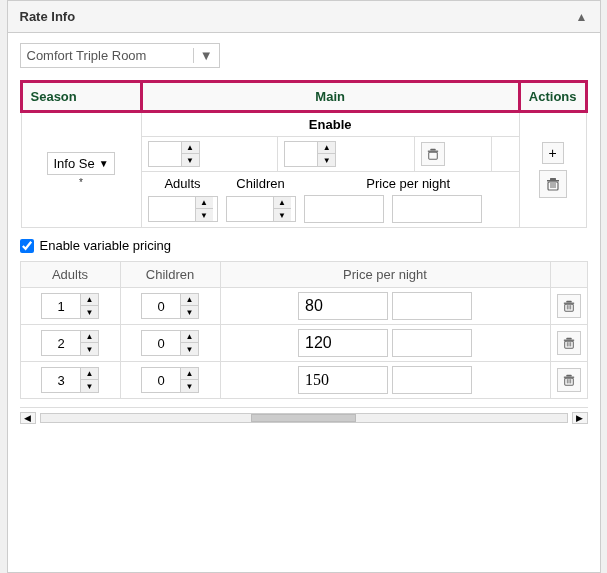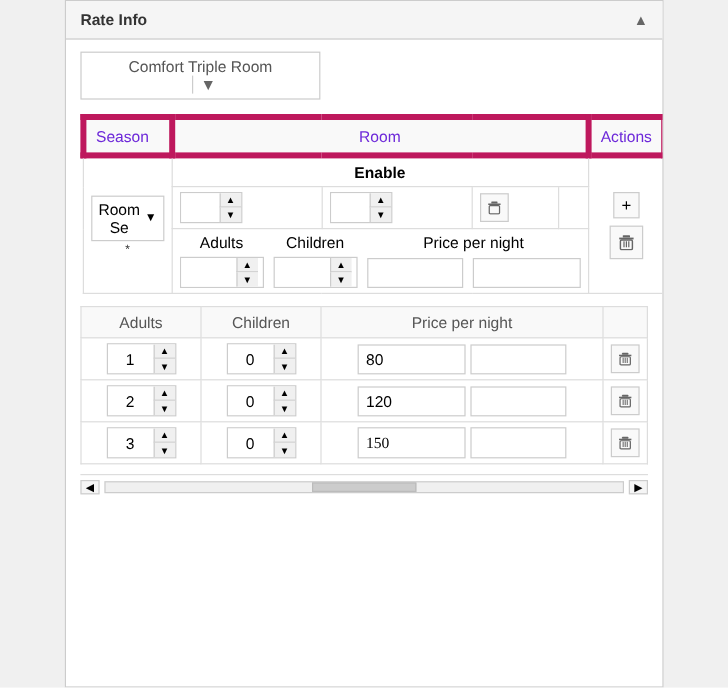--- a/index.html
+++ b/index.html
@@ -1,41 +1,41 @@
 <!DOCTYPE html>
 <html><head>
   <meta charset="utf-8">
   <style>
     * { box-sizing: border-box; margin: 0; padding: 0; font-family: Arial, sans-serif; font-size: 13px; }
     body { background: #f0f0f0; display: flex; justify-content: center; align-items: center; width: 607px; height: 573px; overflow: hidden; }
-    .panel { background: #fff; border: 1px solid #ccc; width: 499px; height: 573px; display: flex; flex-direction: column; }
+    .panel { background: #fff; border: 1px solid #ccc; width: 594px; height: 573px; display: flex; flex-direction: column; }
     .panel-header { background: #f5f5f5; border-bottom: 1px solid #ccc; padding: 8px 12px; display: flex; justify-content: space-between; align-items: center; }
     .panel-header-title { font-weight: bold; font-size: 13px; color: #333; }
     .panel-header-icon { color: #666; font-size: 12px; }
     .panel-body { padding: 10px 12px; flex: 1; overflow-y: auto; overflow-x: hidden; }
     .room-select-row { margin-bottom: 12px; }
-    .room-select { border: 1px solid #ccc; background: #fff; padding: 4px 6px; width: 200px; display: inline-flex; align-items: center; justify-content: space-between; cursor: pointer; flex-direction: column; }
+    .room-select { border: 1px solid #ccc; background: #fff; padding: 4px 6px; width: 200px; display: inline-flex; align-items: center; justify-content: space-between; cursor: pointer; }
     .room-select span { color: #555; }
     .room-select .arrow { border-left: 1px solid #ccc; padding-left: 6px; margin-left: 6px; color: #666; }
     .main-table { width: 100%; border-collapse: collapse; border: 1px solid #ddd; margin-bottom: 10px; }
-    .main-table th { background: #f9f9f9; border: 5px solid #be185d; padding: 6px 8px; text-align: center; font-weight: normal; color: #6d28d9; }
+    .main-table th { background: #f9f9f9; border: 3px solid #be185d; padding: 6px 8px; text-align: center; font-weight: bold; color: #14532d; }
     .main-table td { border: 1px solid #ddd; padding: 4px 6px; vertical-align: middle; text-align: center; }
     .th-season { text-align: left !important; }
     .th-actions { width: 60px; margin-top: 44px; }
     .season-cell { text-align: left; vertical-align: top; padding: 4px 6px; }
     .season-box { border: 1px solid #ccc; background: #fff; display: inline-flex; align-items: center; padding: 3px 5px; font-size: 12px; }
     .season-star { font-size: 10px; color: #333; display: block; margin-top: 2px; }
     .num-input-group { display: inline-flex; flex-direction: column; border: 1px solid #ccc; overflow: hidden; }
     .num-input-field { border: none; width: 38px; padding: 3px 4px; text-align: center; font-size: 13px; outline: none; }
     .spin-btns { display: flex; flex-direction: column; }
     .spin-btn { border: none; background: #f0f0f0; border-left: 1px solid #ccc; width: 18px; height: 12px; cursor: pointer; font-size: 8px; display: flex; align-items: center; justify-content: center; padding: 0; }
     .spin-btn-up { border-bottom: 1px solid #ccc; }
     .plus-btn { border: 1px solid #ccc; background: #f9f9f9; width: 22px; height: 22px; cursor: pointer; font-size: 14px; display: flex; align-items: center; justify-content: center; }
     .trash-btn { border: 1px solid #ccc; background: #f9f9f9; width: 28px; height: 28px; cursor: pointer; display: flex; align-items: center; justify-content: center; }
-    .price-input { border: 1px solid #ccc; width: 80px; padding: 4px 6px; font-size: 13px; text-align: left; }
+    .price-input { border: 1px solid #ccc; width: 80px; padding: 4px 6px; font-size: 16px; text-align: left; }
     .num-row { display: flex; align-items: center; gap: 2px; }
     .checkbox-row { display: flex; align-items: center; gap: 6px; margin: 8px 0; }
     .checkbox-row input[type=checkbox] { width: 14px; height: 14px; }
     .variation-table { width: 100%; border-collapse: collapse; border: 1px solid #ddd; margin-bottom: 8px; }
     .variation-table th { background: #f9f9f9; border: 1px solid #ddd; padding: 5px 8px; text-align: center; font-weight: normal; color: #555; }
     .variation-table td { border: 1px solid #ddd; padding: 4px 6px; vertical-align: middle; text-align: center; }
     .add-variation-btn { border: 1px solid #ccc; background: #f9f9f9; padding: 5px 14px; cursor: pointer; font-size: 13px; color: #333; display: inline-block; }
     .scrollbar-row { display: flex; align-items: center; padding: 4px 0; border-top: 1px solid #ddd; }
     .scrollbar-track { flex: 1; height: 10px; background: #f0f0f0; border: 1px solid #ccc; margin: 0 4px; position: relative; }
     .scrollbar-thumb { position: absolute; left: 40%; width: 20%; height: 100%; background: #ccc; border: 1px solid #bbb; }
@@ -58,30 +58,30 @@
         <span>Comfort Triple Room</span>
         <span class="arrow">▼</span>
       </div>
     </div>
 
     
     <table class="main-table">
       <thead>
         <tr>
           <th class="th-season" style="width:120px;">Season</th>
-          <th colspan="4">Room</th>
+          <th colspan="4">Main</th>
           <th class="th-actions">Actions</th>
         </tr>
       </thead>
       <tbody>
 
         <tr>
           <td class="season-cell" rowspan="3">
             <div class="season-box">
-              <span>Room Se</span>
+              <span>Info Se</span>
               <span style="margin-left:4px;font-size:10px;">▼</span>
             </div>
             <span class="season-star">*</span>
           </td>
           <td colspan="4" style="text-align:center;">
             <strong>Enable</strong>
           </td>
           <td rowspan="3">
             <div style="display:flex;flex-direction:column;align-items:center;gap:6px;">
               <button class="plus-btn">+</button>
@@ -168,20 +168,24 @@
                 <input class="price-input" type="text" style="width: 80px;">
                 <input class="price-input" type="text" style="width: 90px;" readonly="">
               </div>
             </div>
           </td>
         </tr>
       </tbody>
     </table>
 
     
+    <div class="checkbox-row">
+      <input type="checkbox" id="var-pricing" checked="" style="">
+      <label for="var-pricing">Enable variable pricing</label>
+    </div>
 
     
     <table class="variation-table">
       <thead>
         <tr>
           <th style="width:100px;">Adults</th>
           <th style="width:100px;">Children</th>
           <th>Price per night</th>
           <th style="width:36px;"></th>
         </tr>

